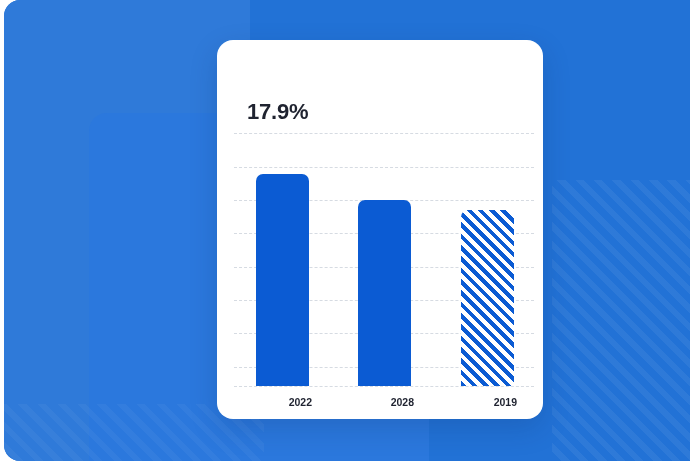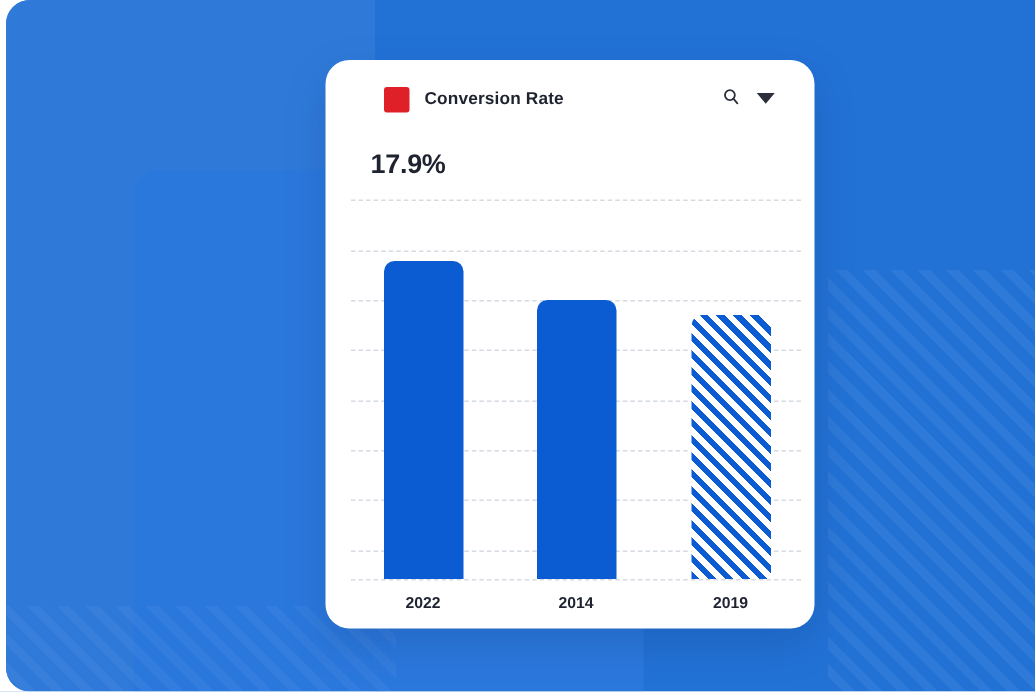--- a/index.html
+++ b/index.html
@@ -139,21 +139,21 @@
     gap: 11px;
   }
   .search-icon { display:block; }
   .caret-icon  { display:block; }
 
   
   .card-value {
     position: absolute;
     left: 243px;
     top: 99px;
-    font-size: 18px;
+    font-size: 22px;
     font-weight: bold;
     color: #1f2330;
     letter-spacing: -0.2px;
   }
   #card .card-value { left: 30px; top: 59px; }
 
   
   .plot {
     position: absolute;
     left: 17px;     
@@ -198,56 +198,38 @@
     left: 0;
     top: 266px;
     width: 100%;
     height: 30px;
   }
   .xlabel {
     position: absolute;
     font-size: 10.5px;
     font-weight: bold;
     color: #1f2330;
-    text-align: center;
+    text-align: right;
     width: 60px;
   }
 </style>
 </head>
 <body>
 
 <div id="screen">
   <div id="canvas">
 
     <div class="bg-band-left"></div>
     <div class="bg-band-right"></div>
     <div class="bg-panel"></div>
     <div class="bg-hatch"></div>
     <div class="bg-hatch2"></div>
 
     <div id="card">
 
-      <div class="card-header">
-        <span class="legend-swatch"></span>
-        <span class="legend-label">Conversion Rate</span>
-
-        <span class="header-tools">
-          <span class="search-icon">
-            <svg width="11" height="11" viewBox="0 0 11 11">
-              <circle cx="4.6" cy="4.4" r="3.3" fill="none" stroke="#2b2f3a" stroke-width="1.2"></circle>
-              <line x1="6.9" y1="6.8" x2="9.6" y2="9.9" stroke="#2b2f3a" stroke-width="1.2" stroke-linecap="round"></line>
-            </svg>
-          </span>
-          <span class="caret-icon">
-            <svg width="13" height="9" viewBox="0 0 13 9">
-              <polygon points="0.5,1 12.5,1 6.5,8.2" fill="#2b2f3a"></polygon>
-            </svg>
-          </span>
-        </span>
-      </div>
 
       <div class="card-value">17.9%</div>
 
       <div class="plot">
 
         <div class="gridlines">
           <div class="gridline" style="top:3px"></div>
           <div class="gridline" style="top:37px"></div>
           <div class="gridline" style="top:70px"></div>
           <div class="gridline" style="top:103px"></div>
@@ -259,20 +241,20 @@
         </div>
 
         <div class="bars">
           <div class="bar solid" style="left:22px;  height:212px;"></div>
           <div class="bar solid" style="left:124px; height:186px;"></div>
           <div class="bar hatched" style="left:227px; height:176px;"></div>
         </div>
 
         <div class="xlabels">
           <div class="xlabel" style="left:18px">2022</div>
-          <div class="xlabel" style="left:120px">2014</div>
+          <div class="xlabel" style="left:120px">2028</div>
           <div class="xlabel" style="left:223px">2019</div>
         </div>
 
       </div>
     </div>
   </div>
 </div>
 
 </body></html>

